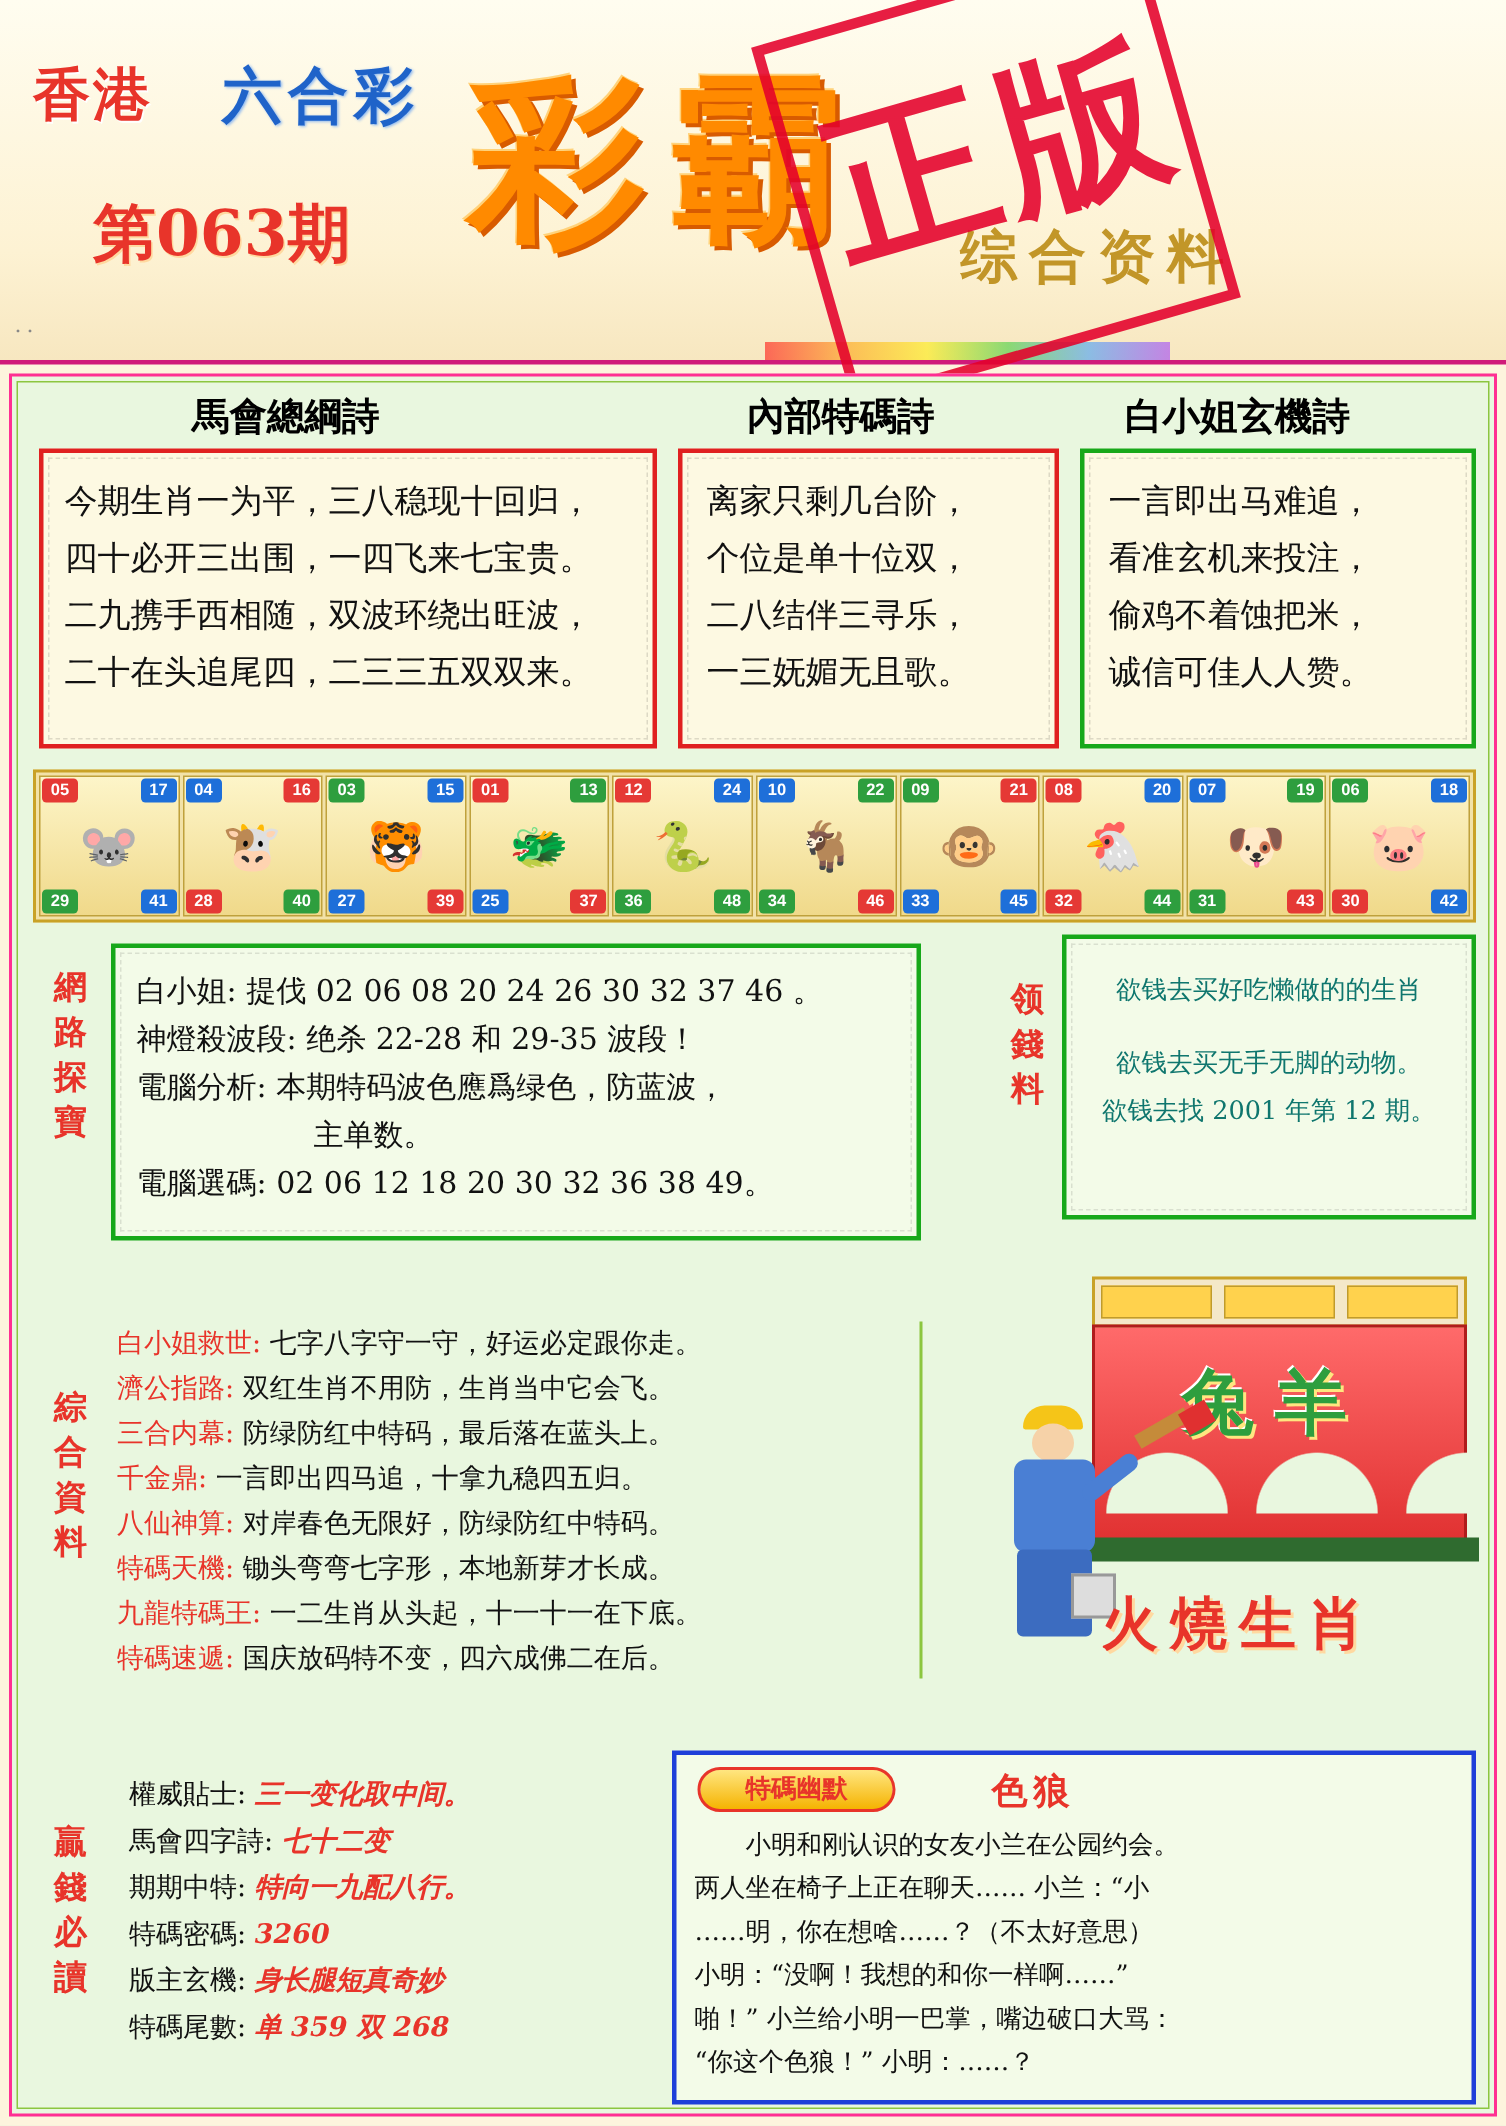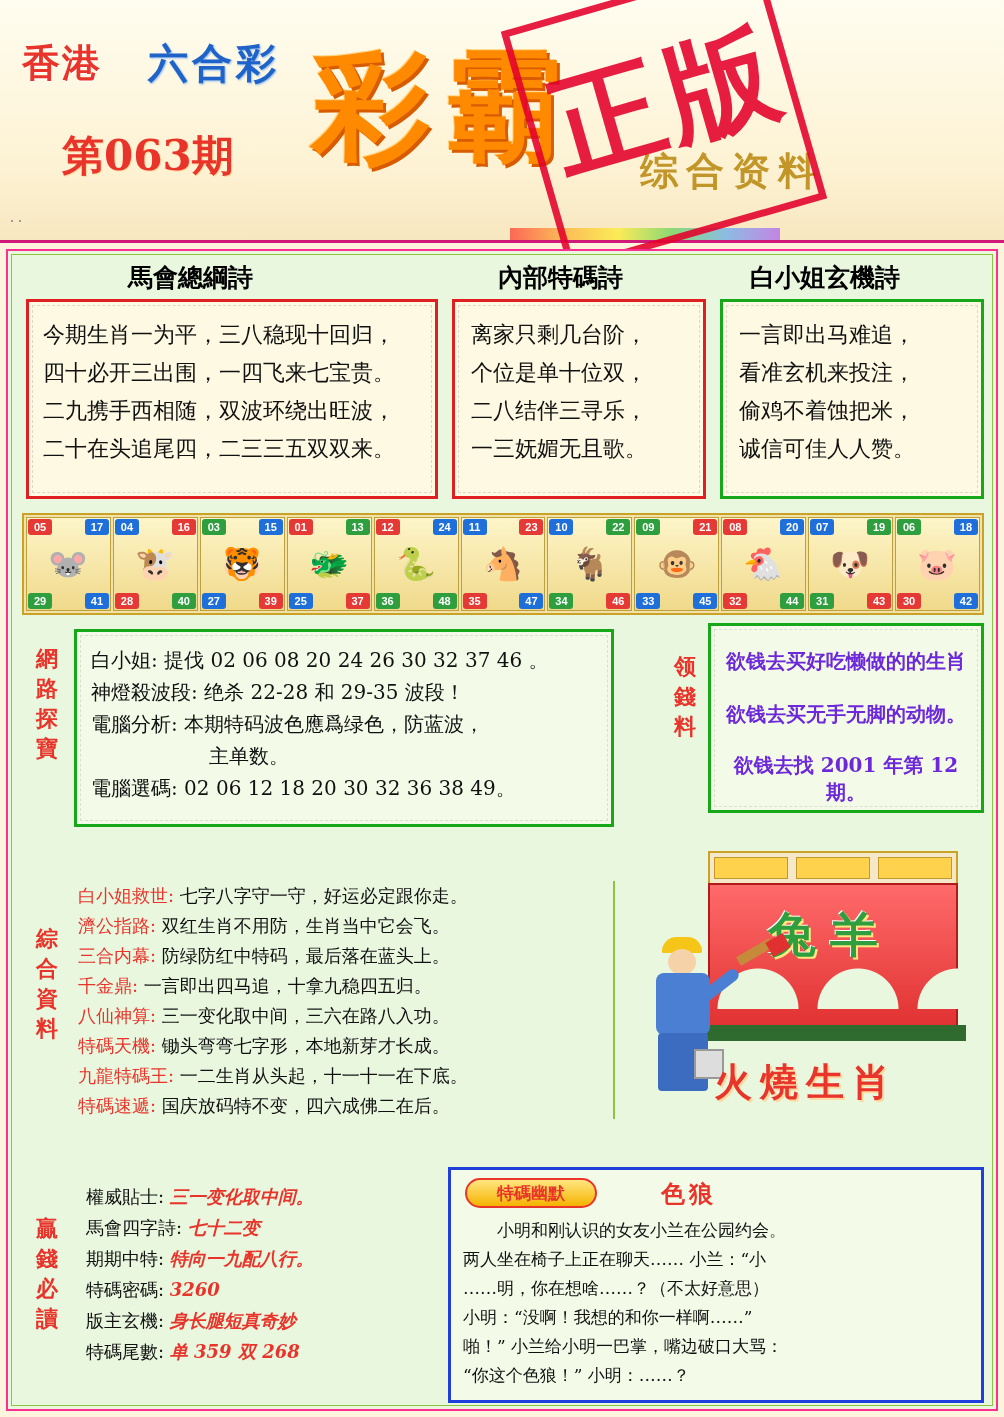--- a/index.html
+++ b/index.html
@@ -165,36 +165,36 @@
   #vlZong { left:22px; top:672px; }
   #vlWin { left:22px; top:962px; }
 
   
   #midRight {
     position:absolute; left:700px; top:372px; width:276px; height:190px;
     border:3px solid #17a81a; background:#f3fbe8;
   }
   #midRight::before { content:""; position:absolute; inset:3px; border:1px dashed rgba(0,0,0,.1); }
   .mr-line {
-    font-size:20px; font-weight:bold; color:#6d28d9; text-align:center;
+    font-size:17px; font-weight:normal; color:#0f766e; text-align:center;
     font-family:"DejaVu Serif", serif;
   }
 
   
   #compList {
     position:absolute; left:70px; top:630px; width:530px; height:240px;
   }
   .cl-row { font-size:18px; line-height:30px; white-space:nowrap; font-family:"DejaVu Serif", serif; }
   .cl-k { color:#e8342a; font-weight:normal; }
   .cl-v { color:#111; }
   .cl-div { position:absolute; left:605px; top:630px; width:2px; height:238px; background:#8cc63f; }
 
   
   #illus {
-    position:absolute; left:620px; top:592px; width:336px; height:290px;
+    position:absolute; left:640px; top:592px; width:336px; height:290px;
   }
   .wall {
     position:absolute; left:80px; top:40px; width:250px; height:150px;
     background:linear-gradient(180deg,#ff6a6a,#e03030);
     border:2px solid #b01c1c;
   }
   .wall-top {
     position:absolute; left:80px; top:8px; width:250px; height:34px;
     background:#f4e8c8; border:2px solid #c9a227;
     display:flex; gap:8px; padding:4px;
@@ -345,27 +345,20 @@
           <div class="zanimal">🐲</div>
         </div>
         <div class="zcell">
           <div class="num n-tl" style="background:#e53935">12</div>
           <div class="num n-tr" style="background:#1e6fd9">24</div>
           <div class="num n-bl" style="background:#2e9e3e">36</div>
           <div class="num n-br" style="background:#2e9e3e">48</div>
           <div class="zanimal">🐍</div>
         </div>
         <div class="zcell">
-          <div class="num n-tl" style="background:#1e6fd9">11</div>
-          <div class="num n-tr" style="background:#e53935">23</div>
-          <div class="num n-bl" style="background:#e53935">35</div>
-          <div class="num n-br" style="background:#1e6fd9">47</div>
-          <div class="zanimal">🐴</div>
-        </div>
-        <div class="zcell">
           <div class="num n-tl" style="background:#1e6fd9">10</div>
           <div class="num n-tr" style="background:#2e9e3e">22</div>
           <div class="num n-bl" style="background:#2e9e3e">34</div>
           <div class="num n-br" style="background:#e53935">46</div>
           <div class="zanimal">🐐</div>
         </div>
         <div class="zcell">
           <div class="num n-tl" style="background:#2e9e3e">09</div>
           <div class="num n-tr" style="background:#e53935">21</div>
           <div class="num n-bl" style="background:#1e6fd9">33</div>
@@ -426,30 +419,30 @@
         <div class="ml-row">電腦分析: 本期特码波色應爲绿色，防蓝波，</div>
         <div class="ml-row" style="padding-left:118px;">主单数。</div>
         <div class="ml-row">電腦選碼: 02  06  12  18  20  30  32  36  38  49。</div>
       </div>
     </div>
 
     <div id="midRight">
       <div style="padding:22px 10px 0 10px;">
         <div class="mr-line">欲钱去买好吃懒做的的生肖</div>
         <div class="mr-line" style="margin-top:26px;">欲钱去买无手无脚的动物。</div>
-        <div class="mr-line" style="margin-top:24px;">欲钱去找 2001 年第 12 期。</div>
+        <div class="mr-line" style="margin-top:9px;">欲钱去找 2001 年第 12 期。</div>
       </div>
     </div>
 
     <div id="compList">
         <div class="cl-row"><span class="cl-k">白小姐救世: </span><span class="cl-v">七字八字守一守，好运必定跟你走。</span></div>
         <div class="cl-row"><span class="cl-k">濟公指路: </span><span class="cl-v">双红生肖不用防，生肖当中它会飞。</span></div>
         <div class="cl-row"><span class="cl-k">三合内幕: </span><span class="cl-v">防绿防红中特码，最后落在蓝头上。</span></div>
         <div class="cl-row"><span class="cl-k">千金鼎: </span><span class="cl-v">一言即出四马追，十拿九稳四五归。</span></div>
-        <div class="cl-row"><span class="cl-k">八仙神算: </span><span class="cl-v">三一变化取中间，三六在路八入功。</span></div>
+        <div class="cl-row"><span class="cl-k">八仙神算: </span><span class="cl-v">对岸春色无限好，防绿防红中特码。</span></div>
         <div class="cl-row"><span class="cl-k">特碼天機: </span><span class="cl-v">锄头弯弯七字形，本地新芽才长成。</span></div>
         <div class="cl-row"><span class="cl-k">九龍特碼王: </span><span class="cl-v">一二生肖从头起，十一十一在下底。</span></div>
         <div class="cl-row"><span class="cl-k">特碼速遞: </span><span class="cl-v">国庆放码特不变，四六成佛二在后。</span></div>
       </div>
     <div class="cl-div"></div>
 
     <div id="illus">
       <div class="wall-top">
           <i></i>
           <i></i>

